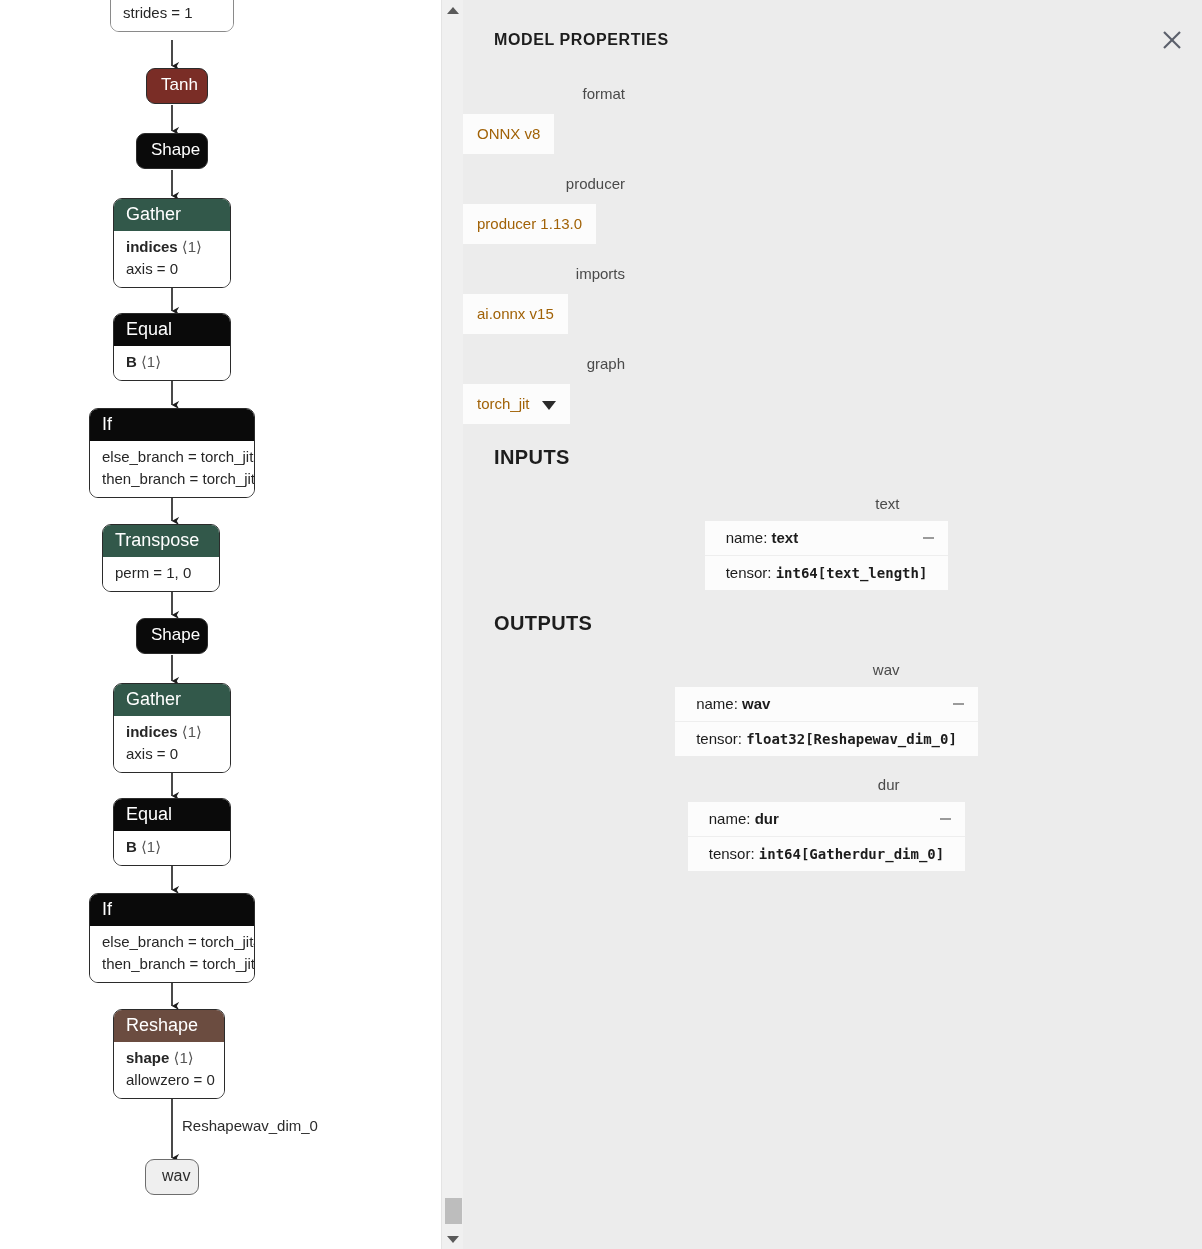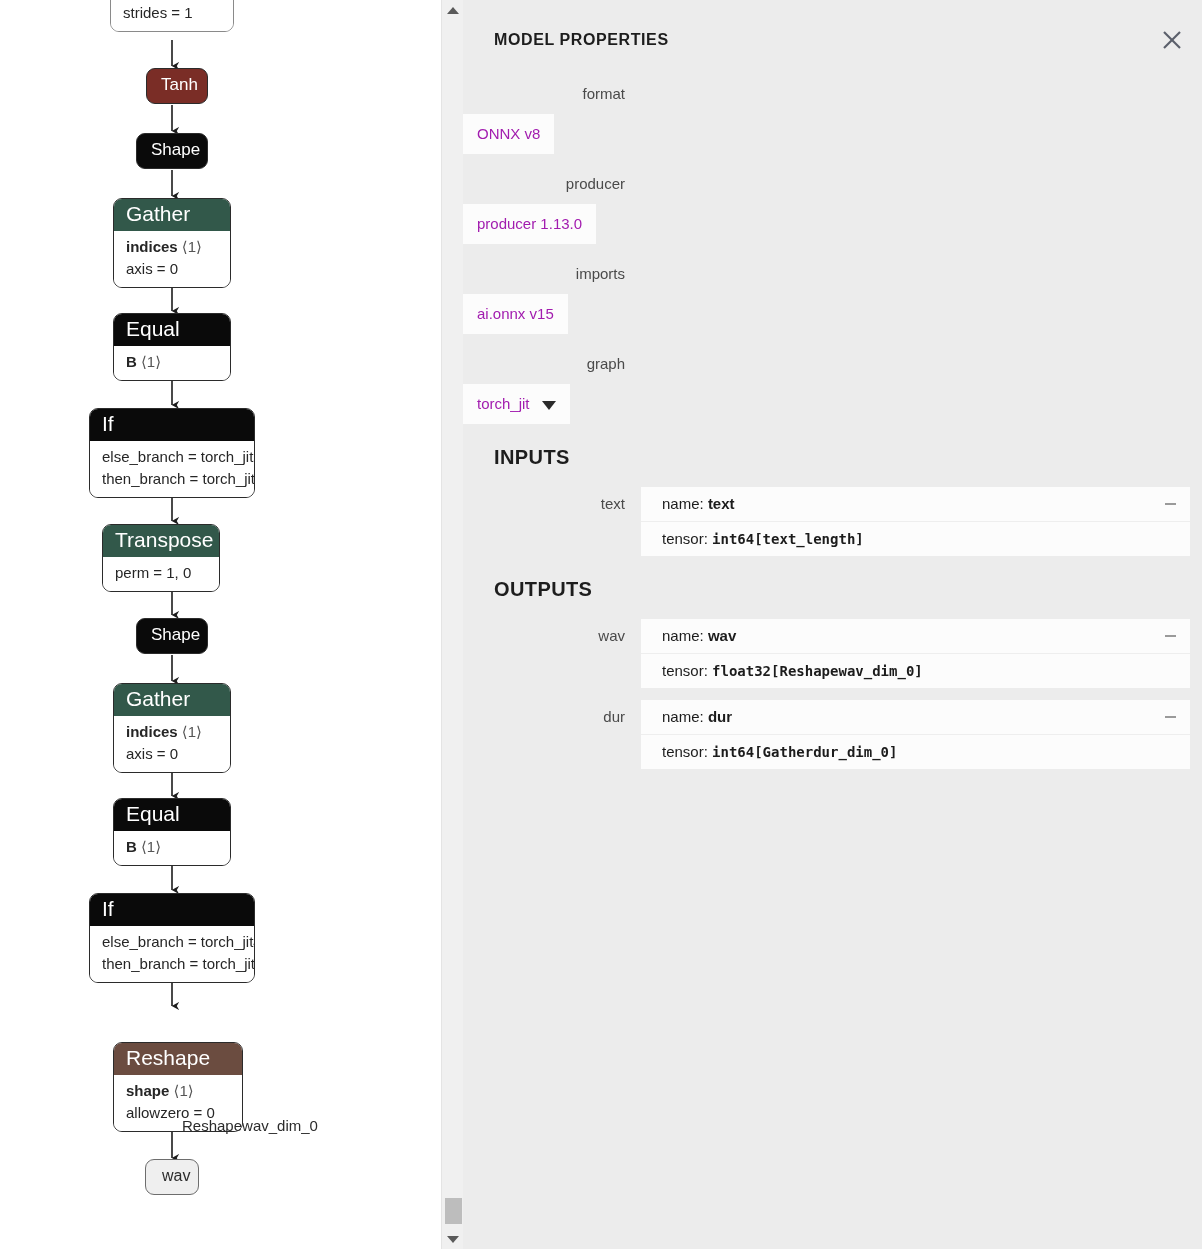--- a/index.html
+++ b/index.html
@@ -21,21 +21,21 @@
   .node { position: absolute; }
   .nbox {
     border: 1.5px solid #2b2b2b;
     border-radius: 9px;
     background: #ffffff;
     overflow: hidden;
     box-sizing: border-box;
   }
   .nhead {
     color: #ffffff;
-    font-size: 21px;
+    font-size: 18px;
     padding: 5px 12px 7px 12px;
     line-height: 20px;
     white-space: nowrap;
   }
   .nbody {
     background: #ffffff;
     padding: 5px 12px 7px 12px;
     font-size: 15px;
     color: #262626;
     line-height: 22px;
@@ -131,21 +131,21 @@
     font-size: 15px;
     color: #4a4a4a;
     line-height: 40px;
     box-sizing: border-box;
     flex: none;
   }
   .prop-value {
     flex: 1;
     background: #fcfcfc;
     font-size: 15px;
-    color: #a21caf;
+    color: #a16207;
     padding: 0 14px;
     line-height: 40px;
     height: 40px;
     box-sizing: border-box;
     white-space: nowrap;
     overflow: hidden;
   }
   .prop-value.select {
     position: relative;
     padding-right: 40px;
@@ -160,22 +160,23 @@
 
   .section-title {
     font-size: 20px; font-weight: bold;
     color: #1d1d1d;
     letter-spacing: 0.4px;
     margin: 22px 0 18px 31px;
   }
 
   .io-row {
     display: flex;
-    align-items: flex-start;
+    align-items: center;
     margin: 0 12px 12px 0;
+    flex-direction: column;
   }
   .io-label {
     width: 178px;
     text-align: right;
     padding-right: 16px;
     font-size: 15px;
     color: #4a4a4a;
     line-height: 34px;
     box-sizing: border-box;
     flex: none;
@@ -316,21 +317,21 @@
     <div class="node" style="left:89px; top:893px; width:166px;">
       <div class="nbox">
         <div class="nhead" style="background:#0a0a0a;">If</div>
         <div class="nbody">
           <div>else_branch = torch_jit4</div>
           <div>then_branch = torch_jit3</div>
         </div>
       </div>
     </div>
 
-    <div class="node" style="left:113px; top:1042px; width:130px;border-radius:29px;">
+    <div class="node" style="left:113px; top:1009px; width:112px;border-radius:29px;">
       <div class="nbox">
         <div class="nhead" style="background:#6b4c40;">Reshape</div>
         <div class="nbody">
           <div><b>shape</b> <span class="ang">⟨1⟩</span></div>
           <div>allowzero = 0</div>
         </div>
       </div>
     </div>
 
     <div class="edge-label" style="left:182px; top:1117px;">Reshapewav_dim_0</div>

